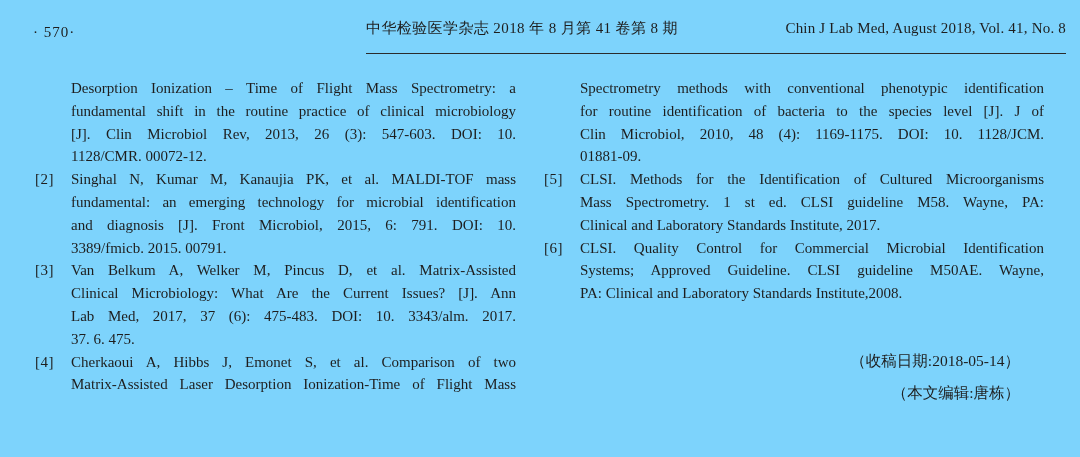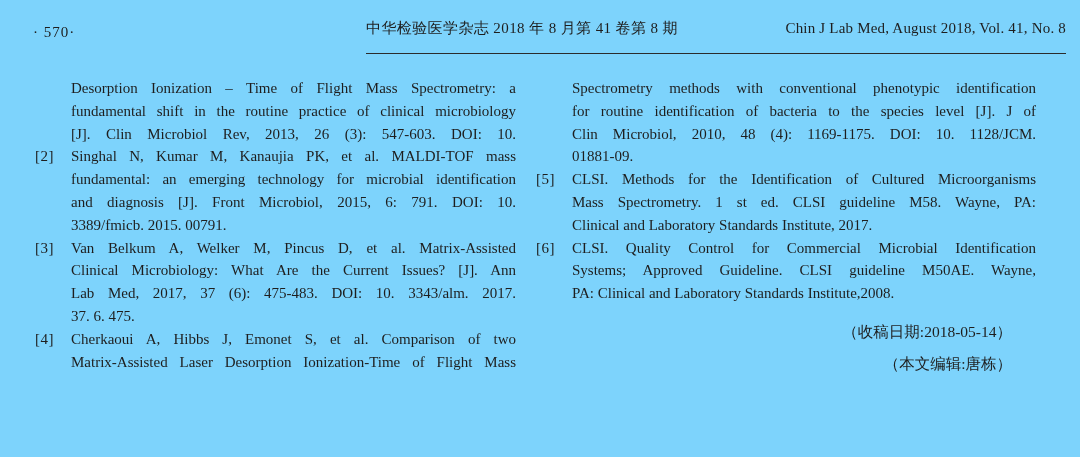--- a/index.html
+++ b/index.html
@@ -17,34 +17,34 @@
     position:absolute;left:366px;top:19px;width:700px;
     display:flex;justify-content:space-between;align-items:baseline;
     border-bottom:1.5px solid #2b2b2b;padding-bottom:15px;
     font-size:15px;white-space:nowrap;
   }
   .jhead .jcn{letter-spacing:0.4px;}
   .jhead .jen{letter-spacing:0.2px;margin-left:16px;}
   
   .cols{
     position:absolute;left:35px;top:77px;
-    display:flex;gap:20px;
+    display:flex;gap:28px;
   }
   .col{font-size:15px;line-height:22.8px;}
   .col-left{width:481px;}
   .col-right{width:500px;}
   .ref{position:relative;padding-left:36px;}
   .ref-label{
     position:absolute;left:0;top:0;letter-spacing:0.5px;
   }
   .jline{text-align:justify;text-align-last:justify;}
   .jline.flush{text-align-last:left;}
   
   .footnote{text-align:right;padding-right:24px;line-height:32px;font-size:15.5px;}
-  .footnote.received{margin-top:11px;}
+  .footnote.received{margin-top:40px;}
 </style>
 </head>
 <body>
 
 <div class="page">
 
   <div class="pagenum">· 570·</div>
 
   <div class="jhead">
     <span class="jcn">中华检验医学杂志 2018 年 8 月第 41 卷第 8 期</span>
@@ -52,20 +52,21 @@
   </div>
 
   <div class="cols">
 
     <section class="col col-left">
 
       <div class="ref">
         <div class="jline">Desorption Ionization – Time of Flight Mass Spectrometry: a</div>
         <div class="jline">fundamental shift in the routine practice of clinical microbiology</div>
         <div class="jline">[J]. Clin Microbiol Rev, 2013, 26 (3): 547-603. DOI: 10.</div>
+        <div class="jline flush">1128/CMR. 00072-12.</div>
       </div>
 
       <div class="ref">
         <span class="ref-label">[2]</span>
         <div class="jline">Singhal N, Kumar M, Kanaujia PK, et al. MALDI-TOF mass</div>
         <div class="jline">fundamental: an emerging technology for microbial identification</div>
         <div class="jline">and diagnosis [J]. Front Microbiol, 2015, 6: 791. DOI: 10.</div>
         <div class="jline flush">3389/fmicb. 2015. 00791.</div>
       </div>
 

